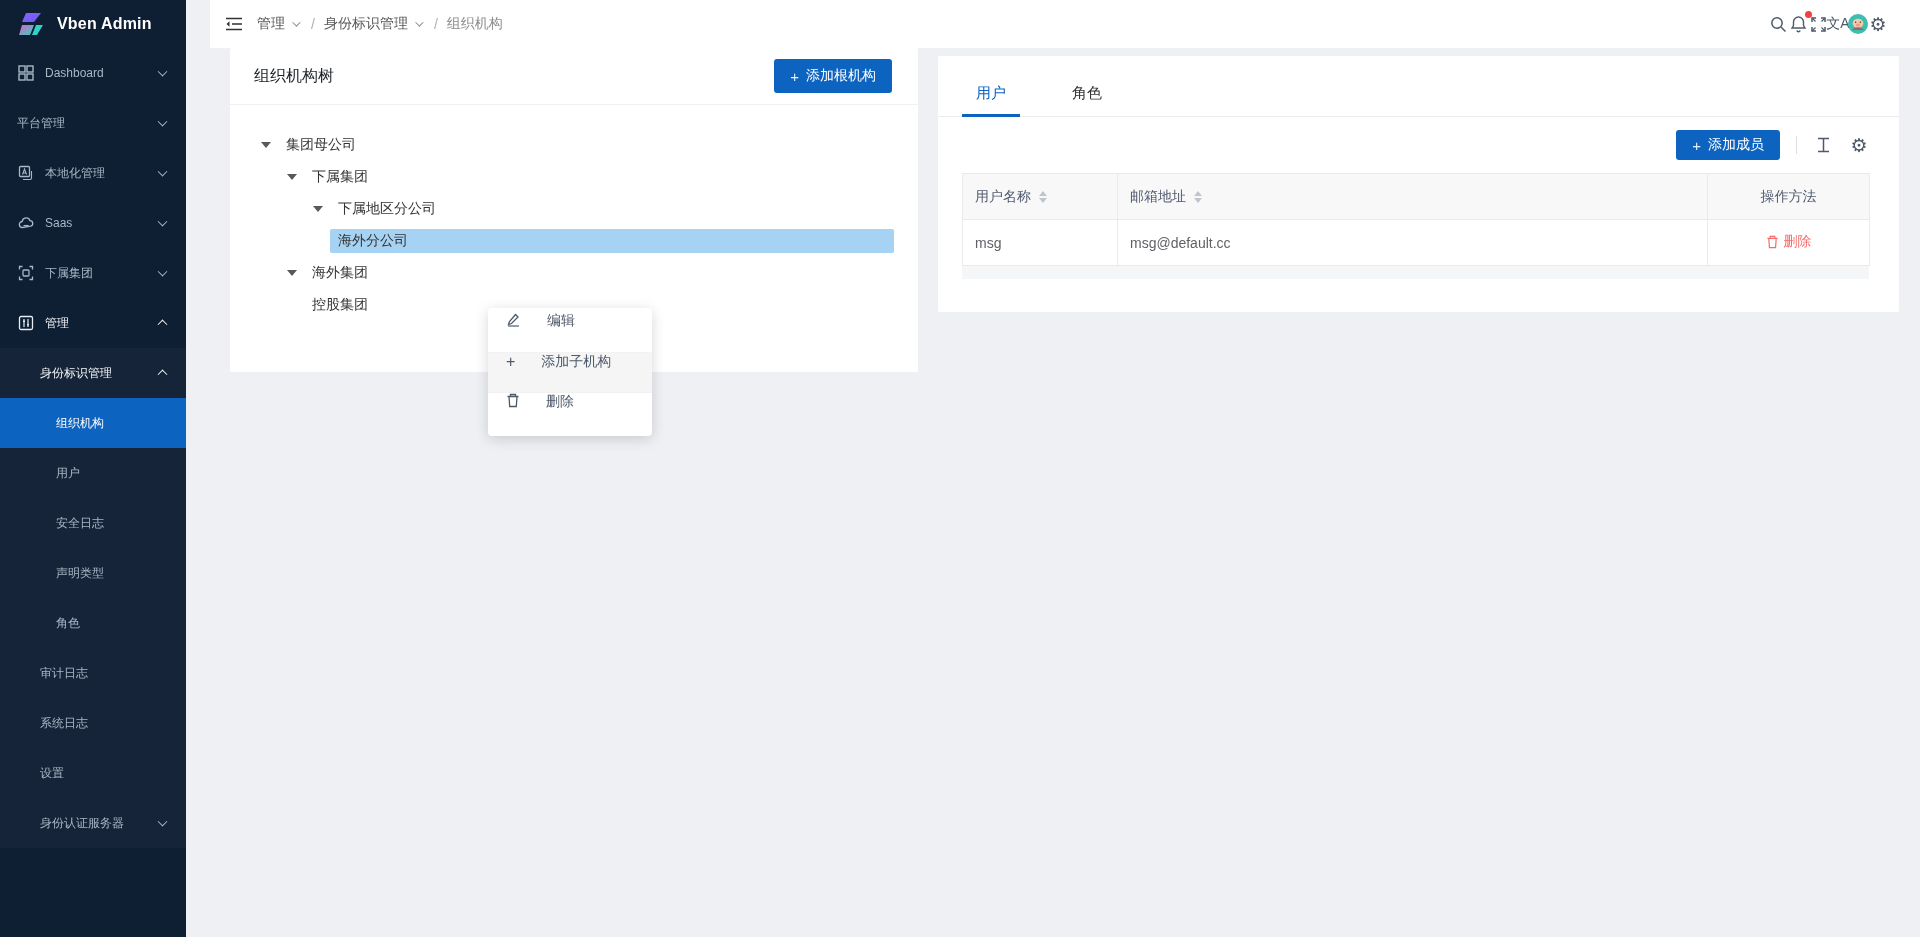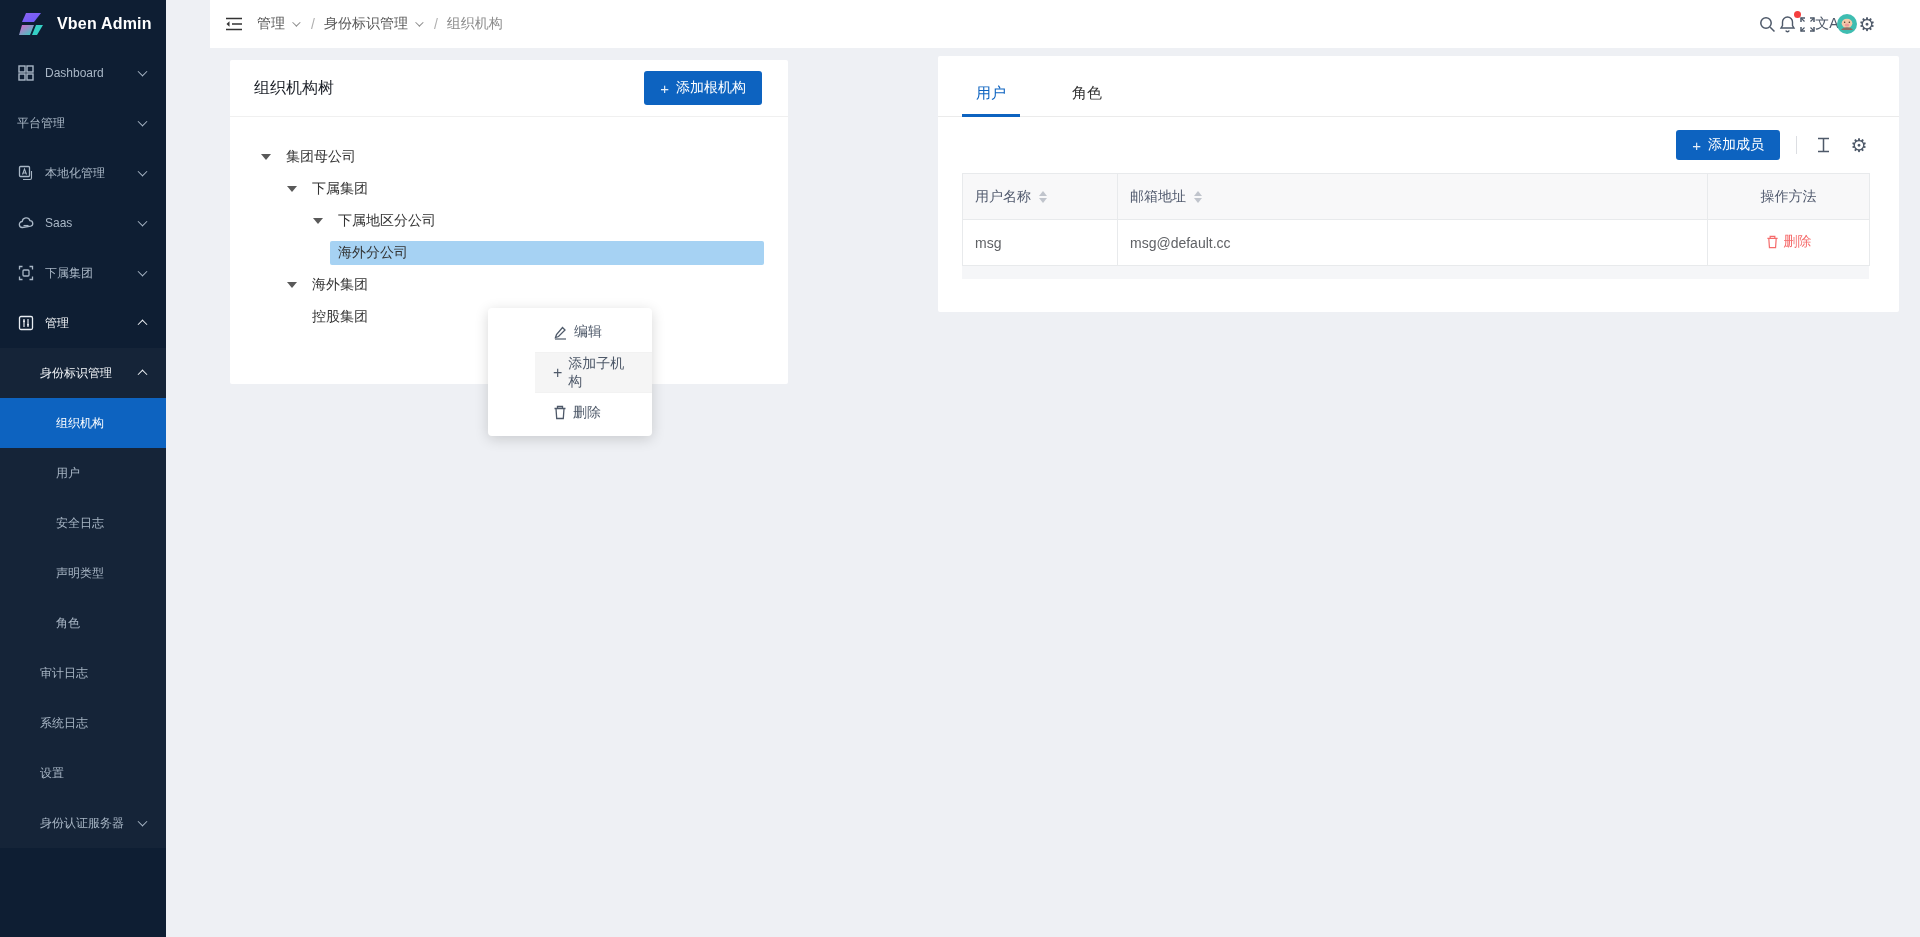--- a/index.html
+++ b/index.html
@@ -1,20 +1,20 @@
 <!DOCTYPE html>
 <html><head>
 <meta charset="utf-8">
 <style>
   * { margin:0; padding:0; box-sizing:border-box; }
   html,body { width:1920px; height:937px; overflow:hidden; }
   body { font-family:"Liberation Sans","DejaVu Sans",sans-serif; background:#eef0f4; font-size:14px; color:#333; }
 
   
-  .sidebar { position:absolute; left:0; top:0; width:166px; height:937px; background:#0e1e33; z-index:30; }
+  .sidebar { position:absolute; left:0; top:0; width:186px; height:937px; background:#0e1e33; z-index:30; }
   .logo-row { height:48px; display:flex; align-items:center; padding-left:17px; }
   .logo-text { color:#fff; font-size:16px; font-weight:bold; margin-left:10px; letter-spacing:.2px; }
   .menu { position:absolute; top:48px; left:0; right:0; }
   .menu-item { height:50px; display:flex; align-items:center; color:#a9b7c6; cursor:pointer; position:relative; font-size:12px; }
   .menu-item .mi-icon { width:18px; height:18px; margin-right:10px; flex:0 0 18px; display:flex; align-items:center; justify-content:center; }
   .menu-item.lv1 { padding-left:17px; }
   .menu-item.lv1.noicon { padding-left:17px; }
   .menu-item.lv2 { padding-left:40px; }
   .menu-item.lv3 { padding-left:56px; }
   .menu-item.bright { color:#f2f5f8; }
@@ -26,46 +26,46 @@
   .chev.up   { transform:translateY(-30%) rotate(-135deg); }
 
   
   .header { position:absolute; left:210px; top:0; width:1710px; height:48px; background:#fff; display:flex; align-items:center; z-index:20; }
   .fold-btn { margin-left:15px; cursor:pointer; display:flex; align-items:center; }
   .breadcrumb { display:flex; align-items:center; margin-left:14px; color:#595959; }
   .bc-item { display:flex; align-items:center; cursor:pointer; }
   .bc-caret { width:6px; height:6px; border-right:1.3px solid #8c8c8c; border-bottom:1.3px solid #8c8c8c; transform:rotate(45deg) translateY(-2px); margin:0 4px 0 7px; }
   .bc-sep { margin:0 9px; color:#b0b0b0; }
   .bc-last { color:#8c8c8c; }
-  .header-right { margin-left:auto; display:flex; align-items:center; padding-right:43px; color:#4e5969; }
+  .header-right { margin-left:auto; display:flex; align-items:center; padding-right:32px; color:#4e5969; }
   .hicon { width:20px; height:20px; display:flex; align-items:center; justify-content:center; cursor:pointer; position:relative; }
   .badge-dot { position:absolute; top:-3px; right:-4px; width:7px; height:7px; background:#f53f3f; border-radius:50%; }
   .gear-glyph { font-size:19px; line-height:1; color:#4e5969; }
 
   
   .card { position:absolute; background:#fff; border-radius:2px; }
-  .org-card { left:230px; top:60px; width:558px; height:324px; }
+  .org-card { left:230px; top:48px; width:688px; height:324px; }
   .org-head { height:57px; display:flex; align-items:center; justify-content:space-between; padding:0 26px 0 24px; border-bottom:1px solid #f0f0f0; }
   .org-title { font-size:16px; font-weight:500; color:#1d2129; }
   .btn-primary { background:#0d63c0; color:#fff; border:none; border-radius:3px; height:34px; padding:0 16px; font-size:14px; display:flex; align-items:center; gap:7px; cursor:pointer; font-family:inherit; }
   .btn-primary .plus { font-size:15px; opacity:.9; }
 
   
   .tree { padding:26px 24px 0 24px; }
   .tree-row { height:28px; margin-bottom:4px; display:flex; align-items:center; cursor:pointer; }
   .t-caret { width:24px; flex:0 0 24px; display:flex; align-items:center; justify-content:center; }
   .t-caret .tri { width:0; height:0; border-left:5px solid transparent; border-right:5px solid transparent; border-top:6px solid #595959; }
   .t-spacer { width:24px; flex:0 0 24px; }
   .t-label { padding:3px 8px; border-radius:2px; }
   .tree-row.selected .t-label { background:#a6d2f3; flex:1; }
   .ind0{padding-left:0}.ind1{padding-left:26px}.ind2{padding-left:52px}.ind3{padding-left:78px}
 
   
   .ctx-menu { position:absolute; left:488px; top:308px; width:164px; background:#fff; border-radius:4px; box-shadow:0 3px 14px rgba(0,0,0,.16); padding:4px 0; z-index:40; }
-  .ctx-item { height:40px; display:flex; align-items:center; gap:6px; padding:0 18px; color:#4e5969; cursor:pointer;margin-left:47px; }
+  .ctx-item { height:40px; display:flex; gap:26px; padding:0 18px; color:#4e5969; cursor:pointer; }
   .ctx-item + .ctx-item { border-top:1px solid #f2f2f2; }
   .ctx-item.hovered { background:#f5f5f5; }
 
   
   .members-card { left:938px; top:56px; width:961px; height:256px; }
   .tabs { display:flex; align-items:flex-end; height:61px; padding:0 24px; border-bottom:1px solid #ebebeb; }
   .tab { padding:0 14px 13px 14px; font-size:15px; color:#333; cursor:pointer; position:relative; margin-right:38px; }
   .tab.active { color:#0d63c0; }
   .tab.active::after { content:""; position:absolute; left:0; right:0; bottom:-1px; height:3px; background:#0d63c0; }
   .toolbar { height:56px; display:flex; align-items:center; justify-content:flex-end; gap:16px; padding-right:30px; color:#4e5969; }

